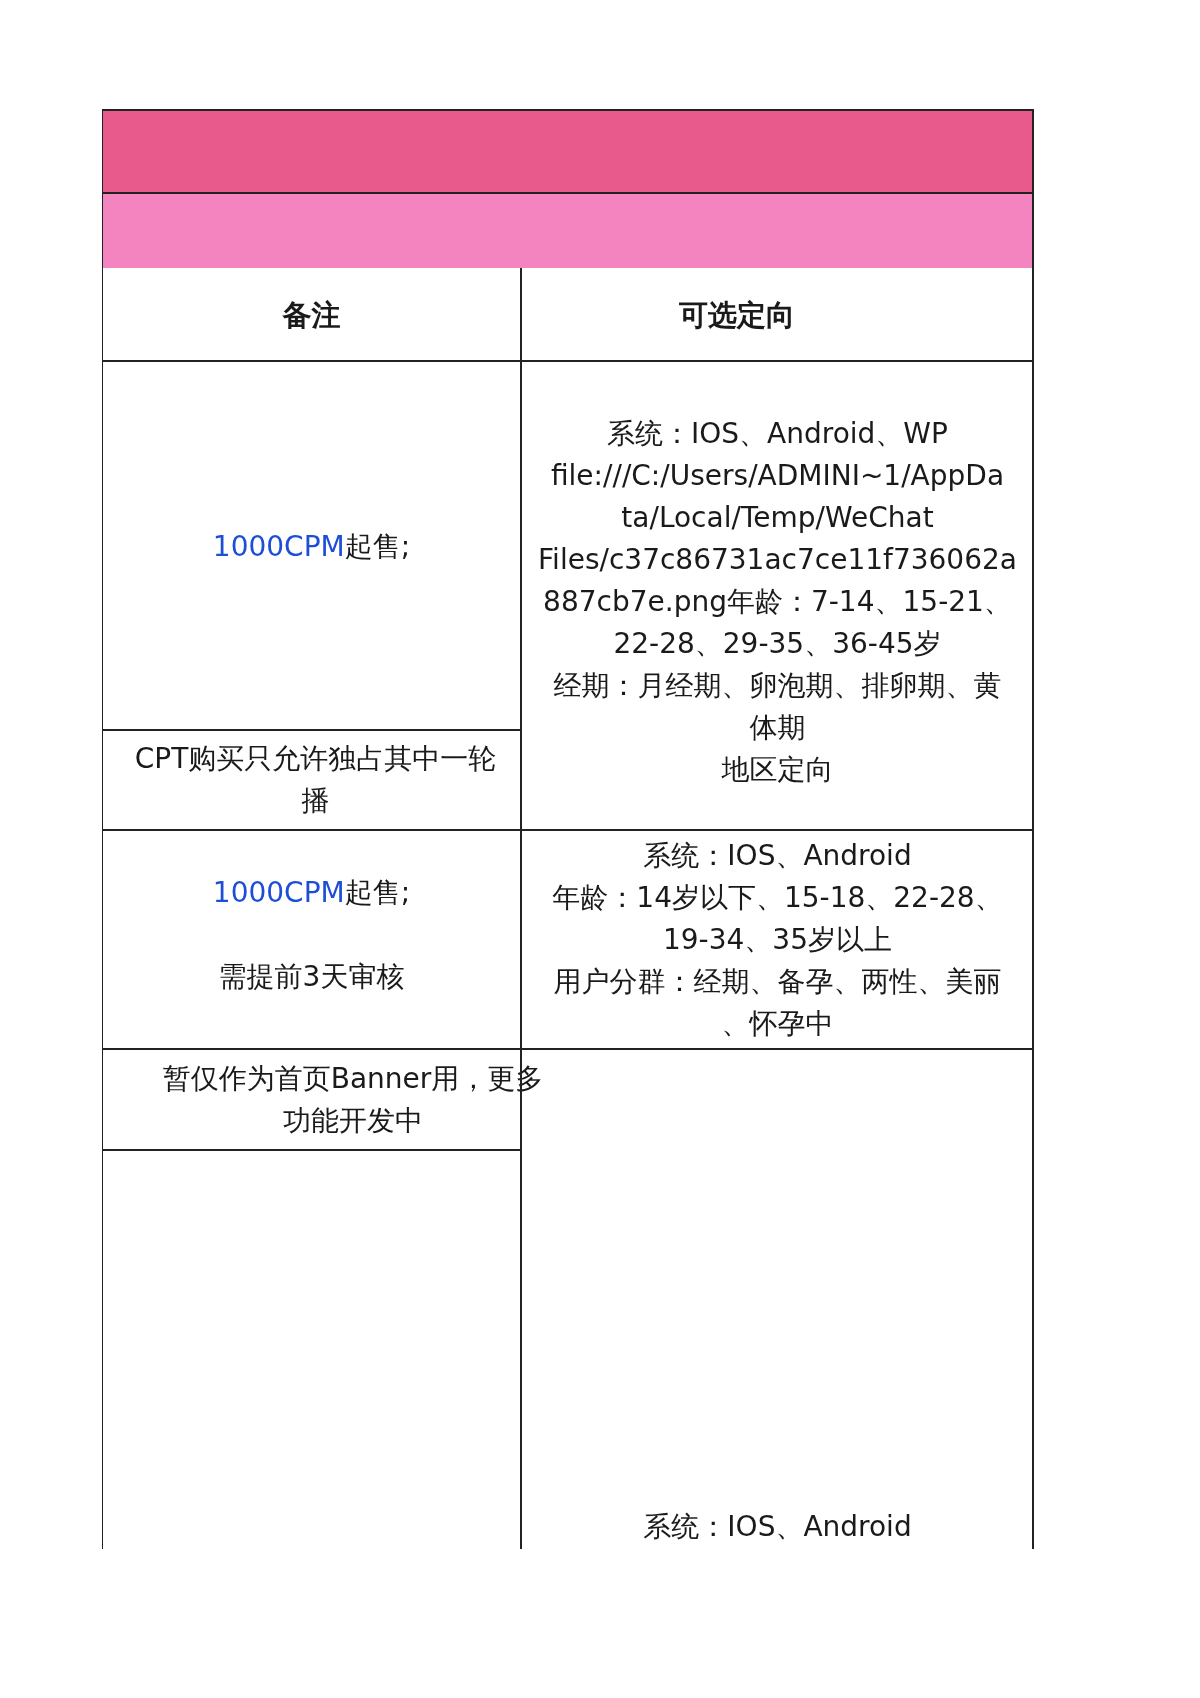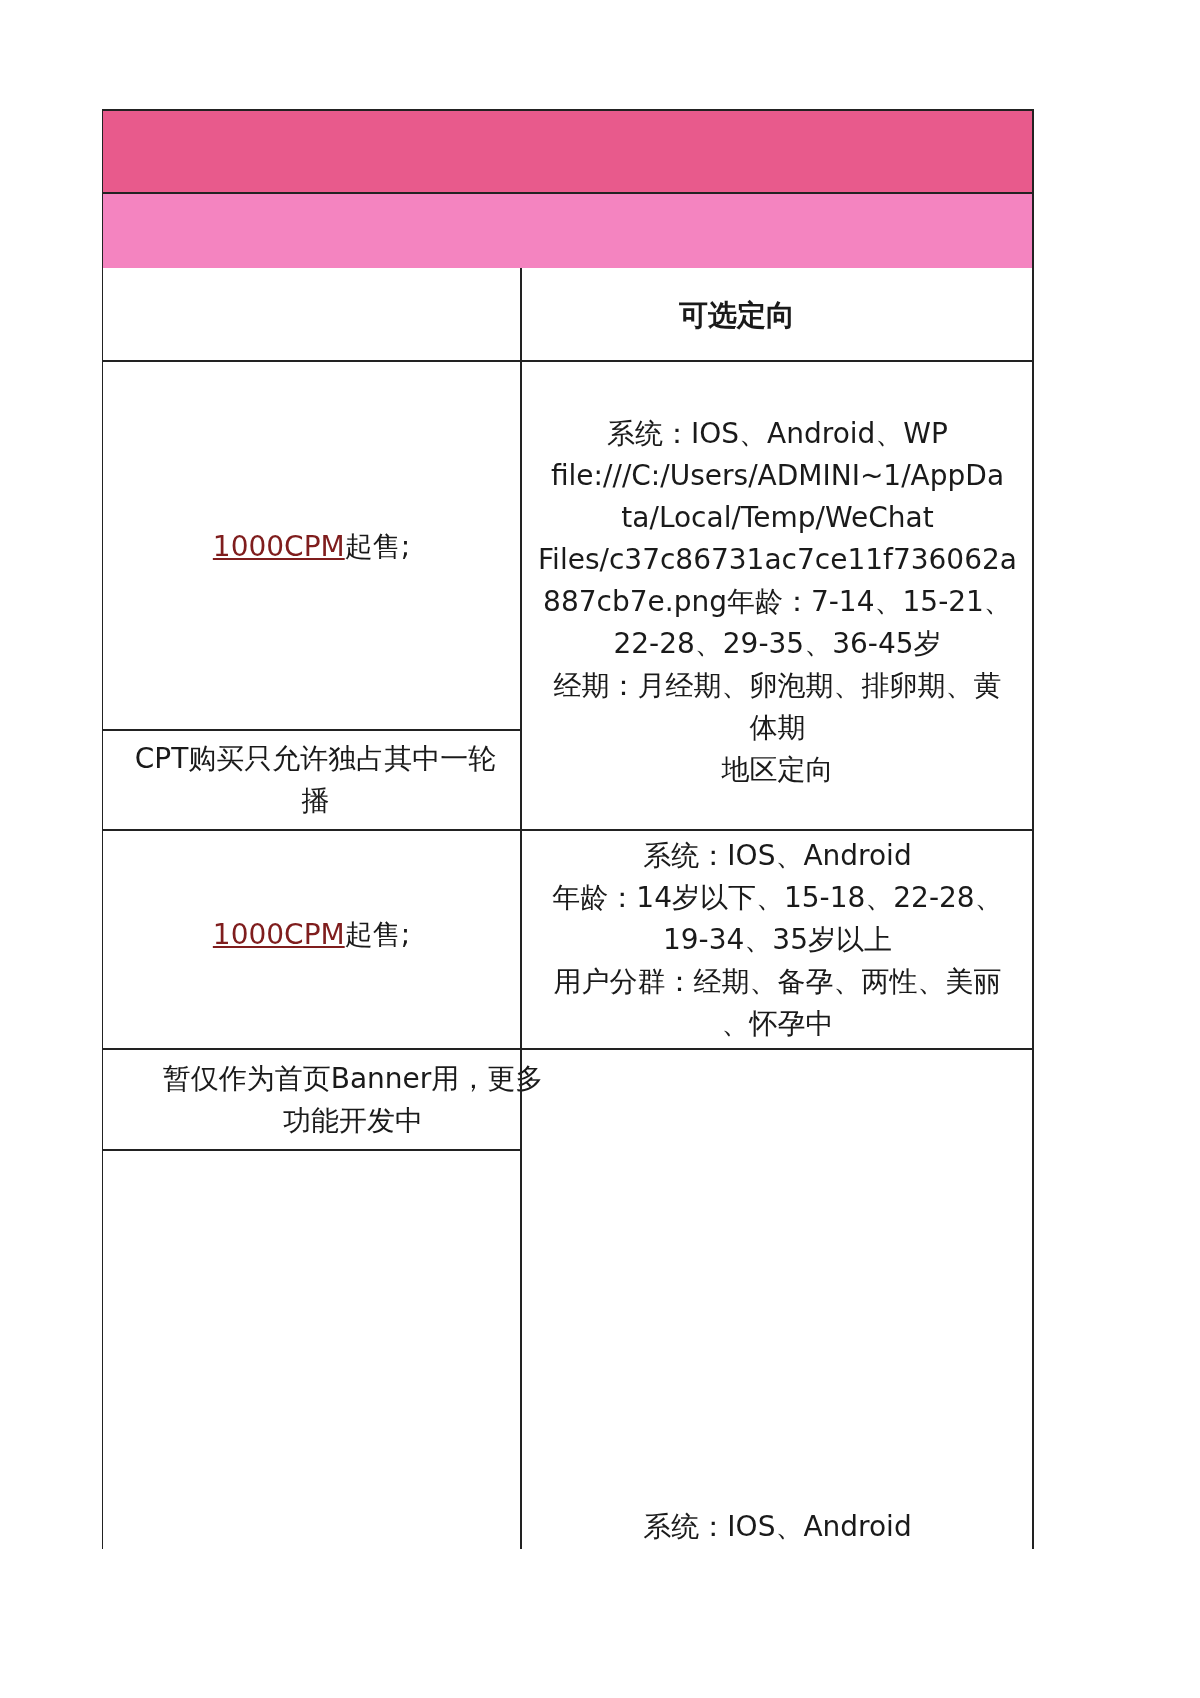--- a/index.html
+++ b/index.html
@@ -59,37 +59,40 @@
     .vline {
       position: absolute;
       width: 2px;
       background: #222;
     }
     .hline {
       position: absolute;
       height: 2px;
       background: #222;
     }
-    .red { color: #7f1d1d; text-decoration: underline; }
+    .red { color: #1d4ed8; }
     .stack { display: block; }
     .stack span { display: inline; }
   </style>
 </head>
 <body>
 
 <div class="sheet">
 
   <div class="band band-title" style="background:#e85a8c;">
     <span></span>
   </div>
 
   <div class="band band-sub" style="background:#f484c0;">
     <span></span>
   </div>
 
+  <div class="cell hdr" style="left:0; top:159px; width:419px; height:93px;">
+    <span>备注</span>
+  </div>
   <div class="cell hdr" style="left:419px; top:159px; width:432px; height:93px;">
     <span>可选定向</span>
   </div>
 
   <div class="cell" style="left:0; top:252px; width:419px; height:369px; padding-bottom:40px;">
     <div class="stack">
       <span class="red">1000CPM</span><span>起售;</span>
     </div>
   </div>
 
@@ -106,20 +109,21 @@
   </div>
 
   <div class="cell" style="left:0; top:621px; width:419px; height:100px;padding-left:14px;">
     <span>CPT购买只允许独占其中一轮
 播</span>
   </div>
 
   <div class="cell" style="left:0; top:721px; width:419px; height:219px; padding-bottom:10px;">
     <div class="stack">
       <div><span class="red">1000CPM</span><span>起售;</span></div>
+      <div>需提前3天审核</div>
     </div>
   </div>
   <div class="cell" style="left:419px; top:721px; width:513px; height:219px;">
     <span>系统：IOS、Android
 年龄：14岁以下、15-18、22-28、
 19-34、35岁以上
 用户分群：经期、备孕、两性、美丽
 、怀孕中</span>
   </div>
 

